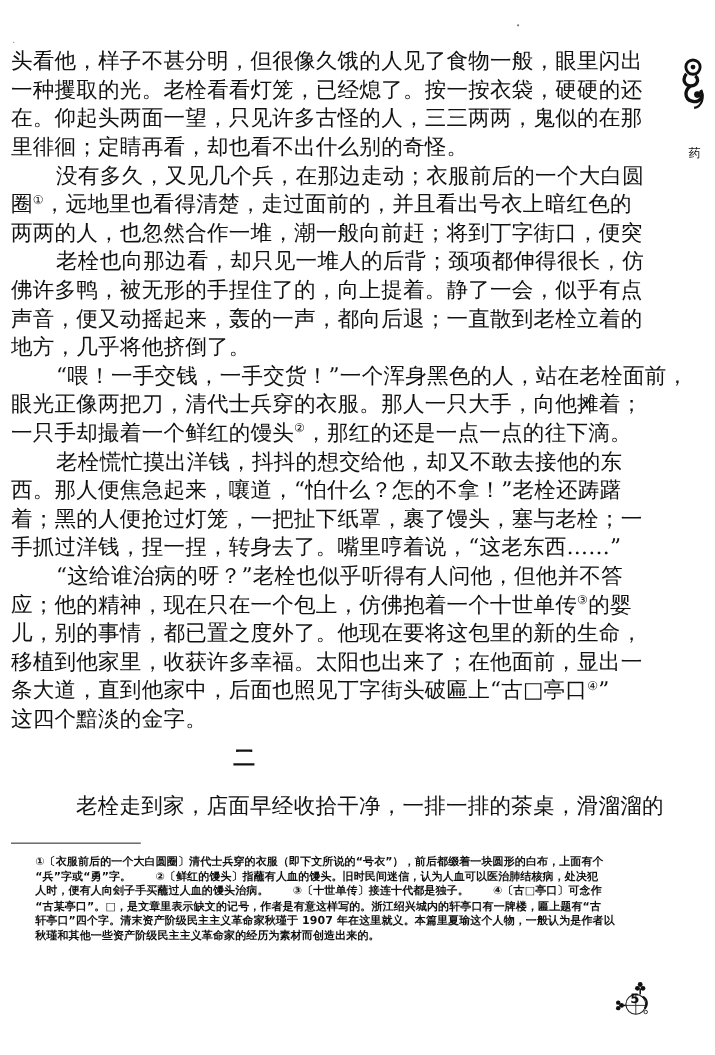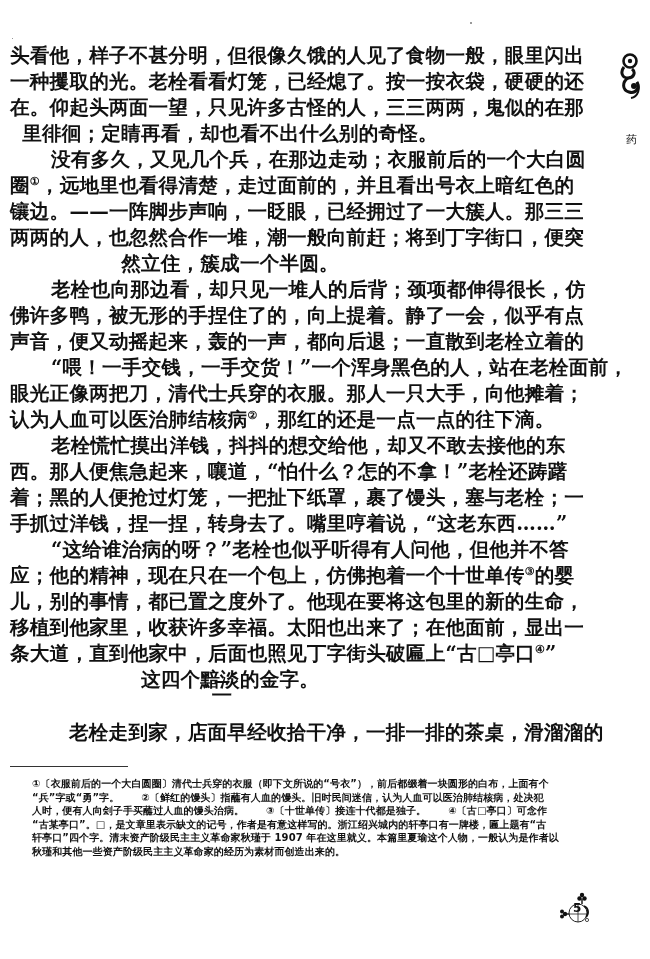--- a/index.html
+++ b/index.html
@@ -27,22 +27,21 @@
       left: 10px;
       top: 43px;
       width: 440px;
     }
     .line {
       height: 26px;
       line-height: 26px;
       font-size: 19.6px;
       white-space: nowrap;
       letter-spacing: 0.2px;
-      font-weight: 700;
-      text-align: center;
+      font-weight: 400;
     }
     .indent { padding-left: 41px; }
     sup.fn {
       font-size: 11px;
       vertical-align: 7px;
       line-height: 0;
     }
     .section-number {
       position: absolute;
       left: 212px;
@@ -131,29 +130,28 @@
 </div>
 <div class="running-head">药</div>
 
 <div class="body-text">
   <div class="line">头看他，样子不甚分明，但很像久饿的人见了食物一般，眼里闪出</div>
   <div class="line">一种攫取的光。老栓看看灯笼，已经熄了。按一按衣袋，硬硬的还</div>
   <div class="line">在。仰起头两面一望，只见许多古怪的人，三三两两，鬼似的在那</div>
   <div class="line">里徘徊；定睛再看，却也看不出什么别的奇怪。</div>
   <div class="line indent">没有多久，又见几个兵，在那边走动；衣服前后的一个大白圆</div>
   <div class="line"><span>圈</span><sup class="fn">①</sup><span>，远地里也看得清楚，走过面前的，并且看出号衣上暗红色的</span></div>
-  <div class="line">镶边。——一阵脚步声响，一眨眼，已经拥过了一大簇人。那三三</div>
   <div class="line">两两的人，也忽然合作一堆，潮一般向前赶；将到丁字街口，便突</div>
-  <div class="line">然立住，簇成一个半圆。</div>
   <div class="line indent">老栓也向那边看，却只见一堆人的后背；颈项都伸得很长，仿</div>
   <div class="line">佛许多鸭，被无形的手捏住了的，向上提着。静了一会，似乎有点</div>
   <div class="line">声音，便又动摇起来，轰的一声，都向后退；一直散到老栓立着的</div>
+  <div class="line">地方，几乎将他挤倒了。</div>
   <div class="line indent">“喂！一手交钱，一手交货！”一个浑身黑色的人，站在老栓面前，</div>
   <div class="line">眼光正像两把刀，清代士兵穿的衣服。那人一只大手，向他摊着；</div>
-  <div class="line"><span>认为人血可以医治肺结核病</span><sup class="fn">②</sup><span>，那红的还是一点一点的往下滴。</span></div>
+  <div class="line"><span>一只手却撮着一个鲜红的馒头</span><sup class="fn">②</sup><span>，那红的还是一点一点的往下滴。</span></div>
   <div class="line indent">老栓慌忙摸出洋钱，抖抖的想交给他，却又不敢去接他的东</div>
   <div class="line">西。那人便焦急起来，嚷道，“怕什么？怎的不拿！”老栓还踌躇</div>
   <div class="line">着；黑的人便抢过灯笼，一把扯下纸罩，裹了馒头，塞与老栓；一</div>
   <div class="line">手抓过洋钱，捏一捏，转身去了。嘴里哼着说，“这老东西……”</div>
   <div class="line indent">“这给谁治病的呀？”老栓也似乎听得有人问他，但他并不答</div>
   <div class="line"><span>应；他的精神，现在只在一个包上，仿佛抱着一个十世单传</span><sup class="fn">③</sup><span>的婴</span></div>
   <div class="line">儿，别的事情，都已置之度外了。他现在要将这包里的新的生命，</div>
   <div class="line">移植到他家里，收获许多幸福。太阳也出来了；在他面前，显出一</div>
   <div class="line"><span>条大道，直到他家中，后面也照见丁字街头破匾上“古□亭口</span><sup class="fn">④</sup><span>”</span></div>
   <div class="line">这四个黯淡的金字。</div>

